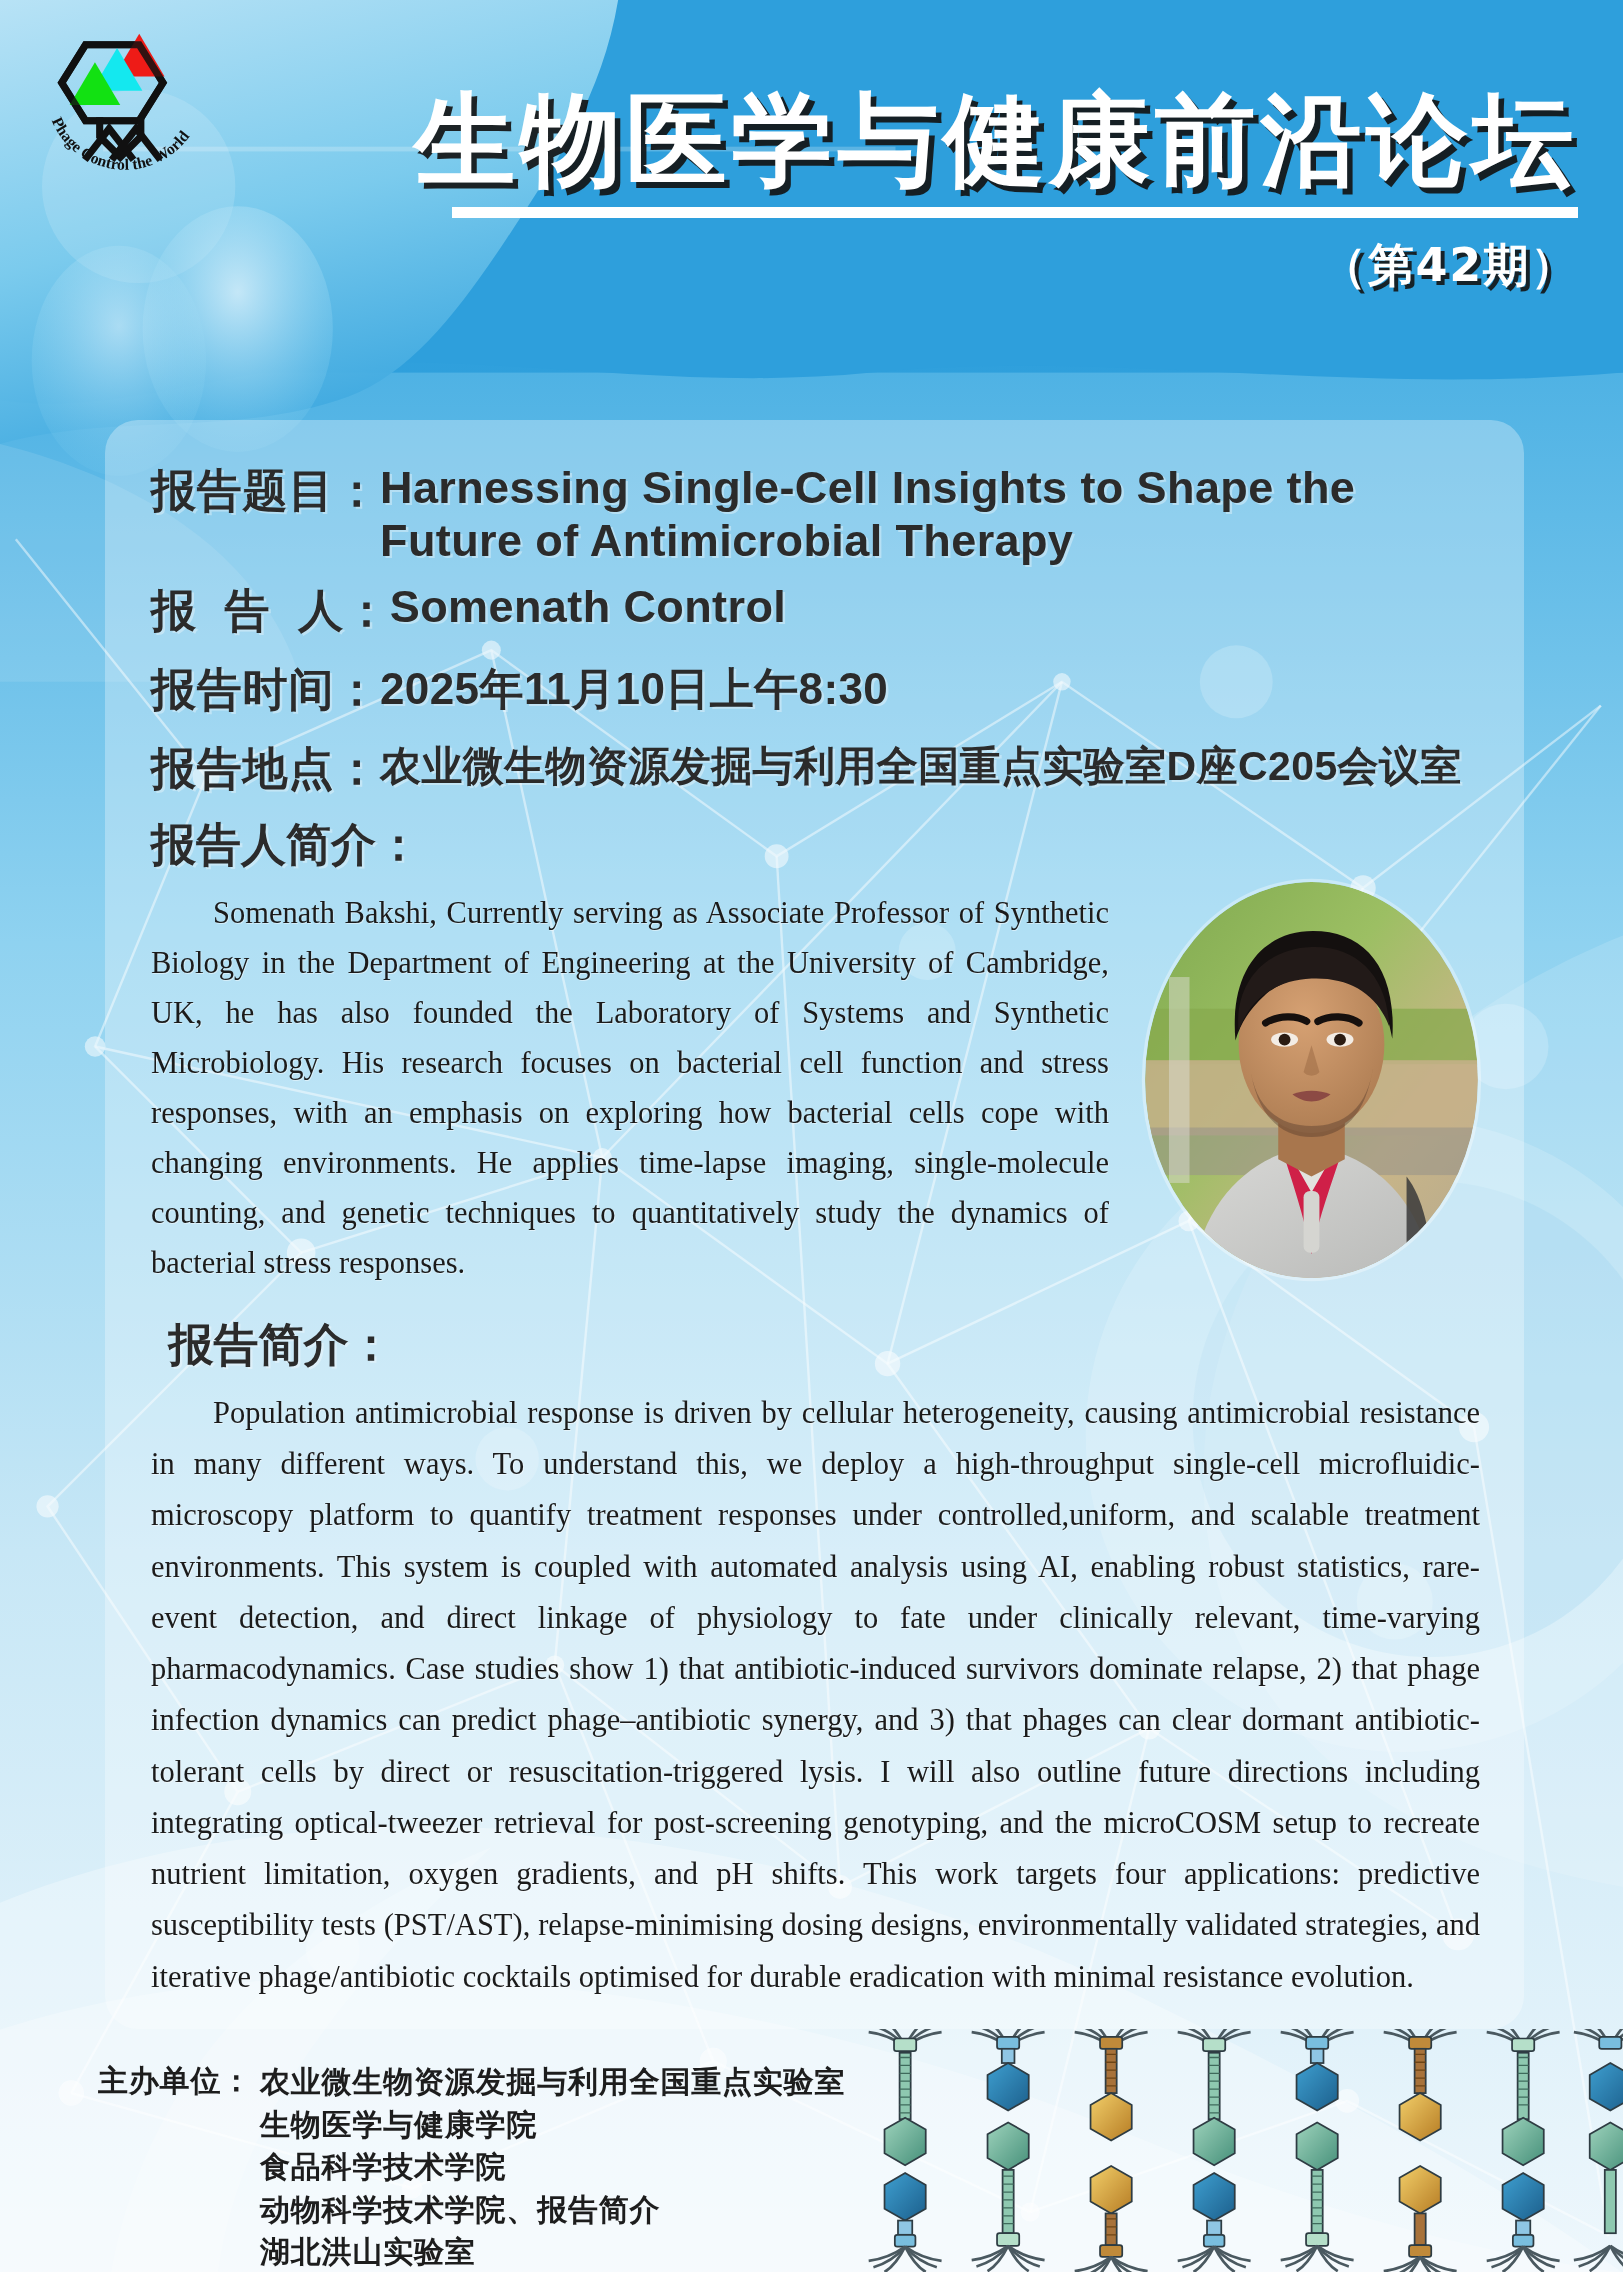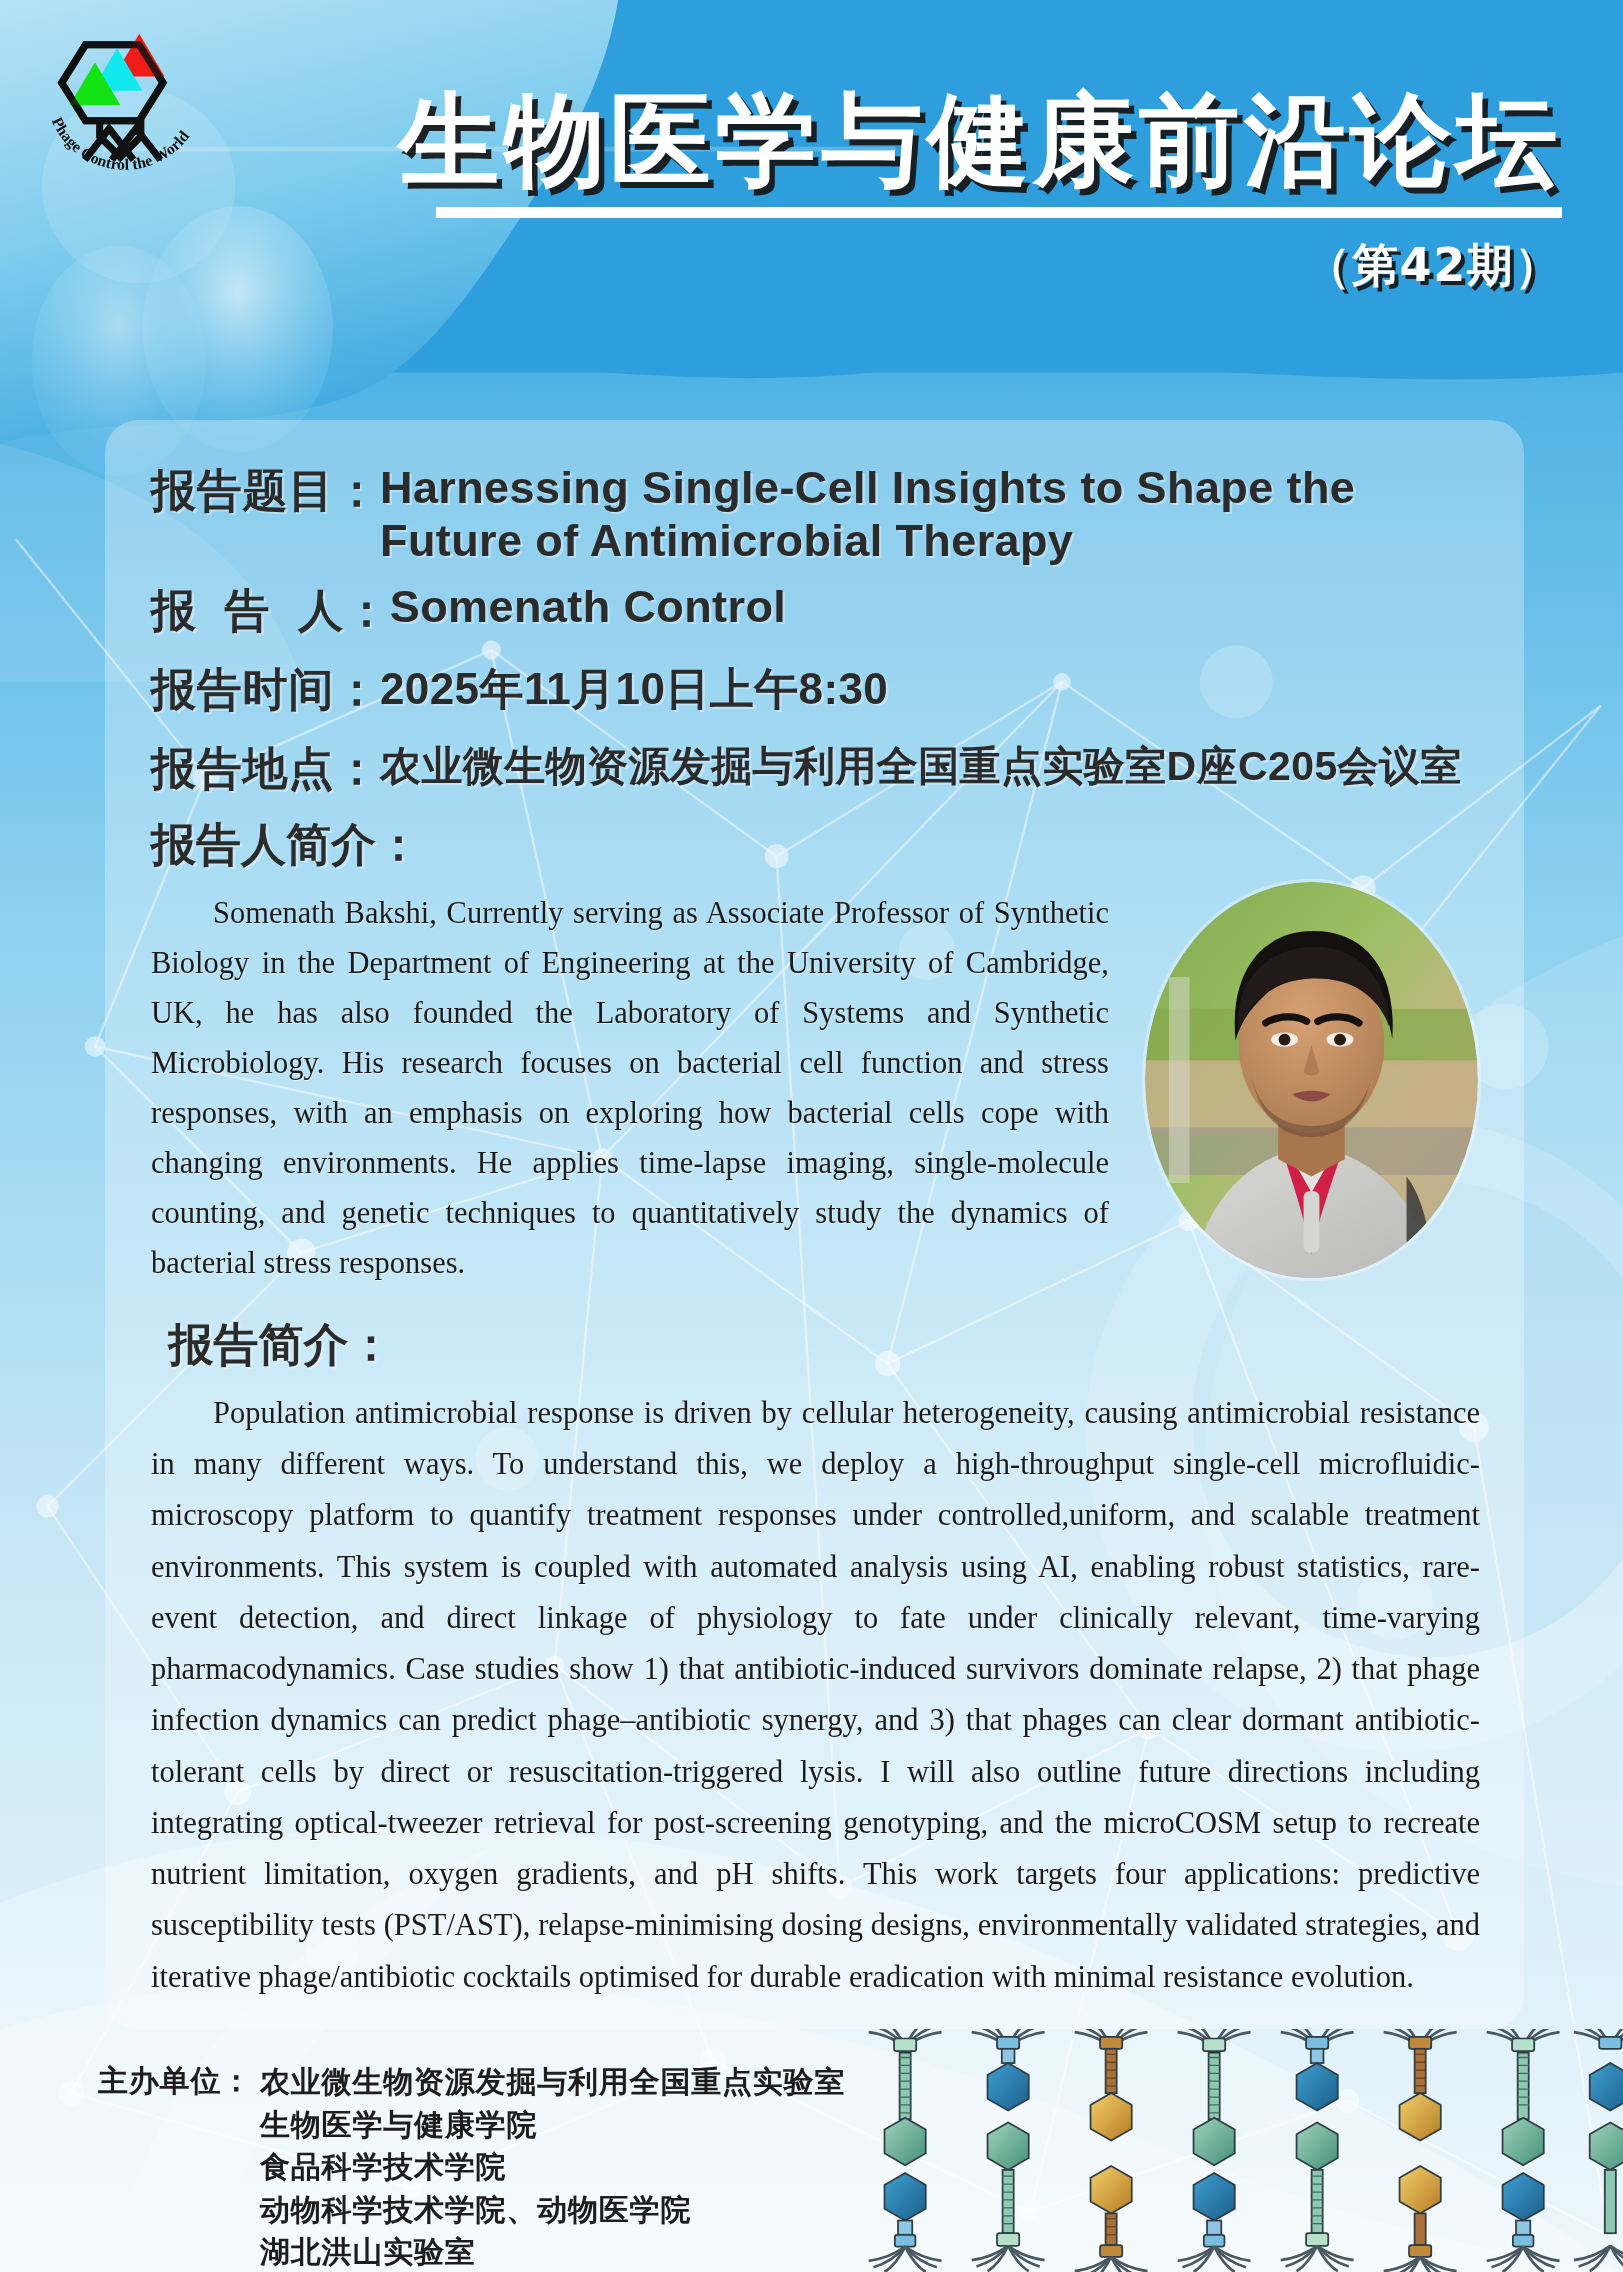--- a/index.html
+++ b/index.html
@@ -14,21 +14,21 @@
     background:linear-gradient(180deg,#3aa8e0 0%,#2e9fdc 18%,#66c0ea 45%,#bfe2f4 72%,#e6f3fb 92%,#f2f9fd 100%);
   }
 
   
   .bgsvg{position:absolute;inset:0;width:1623px;height:2273px;}
   .netsvg{position:absolute;left:0;top:444px;width:1623px;height:1829px;opacity:.85;}
 
   
   .header{position:absolute;left:0;top:0;width:1623px;height:420px;}
   .logo{position:absolute;left:38px;top:9.5px;width:174px;height:174px;}
-  .hdr-title-wrap{position:absolute;left:246px;top:87px;width:1316px;text-align:right;}
+  .hdr-title-wrap{position:absolute;left:262px;top:87px;width:1316px;text-align:right;}
   .hdr-title{
     font-size:101px;font-weight:bold;color:#ffffff;letter-spacing:4.8px;
     line-height:1.05;white-space:nowrap;
     text-shadow: 5.5px 5.5px 0 rgba(20,20,20,.92);
     font-family:"DejaVu Sans","Liberation Sans",sans-serif;
   }
   .hdr-rule{height:10.3px;background:#fff;margin-top:14.3px;width:1126px;margin-left:auto;}
   .hdr-issue{
     margin-top:17.4px;font-size:46px;font-weight:bold;color:#ffffff;letter-spacing:1.6px;
     text-shadow:4px 4px 0 rgba(20,20,20,.9);
@@ -337,21 +337,21 @@
   </div>
 
   <div class="footer">
 
     <div class="org">
       <div class="org-lbl">主办单位：</div>
       <div class="org-list">
         <div class="org-item">农业微生物资源发掘与利用全国重点实验室</div>
         <div class="org-item">生物医学与健康学院</div>
         <div class="org-item">食品科学技术学院</div>
-        <div class="org-item">动物科学技术学院、动物医学院</div>
+        <div class="org-item">动物科学技术学院、报告简介</div>
         <div class="org-item">湖北洪山实验室</div>
       </div>
     </div>
 
     <svg class="phages" viewBox="0 0 968 307" preserveAspectRatio="none">
       <defs>
         <linearGradient id="capBlue" x1="0" y1="0" x2="1" y2="1">
           <stop offset="0%" stop-color="#3e9fd0"></stop>
             <stop offset="100%" stop-color="#1c5f8c"></stop>
         </linearGradient>

